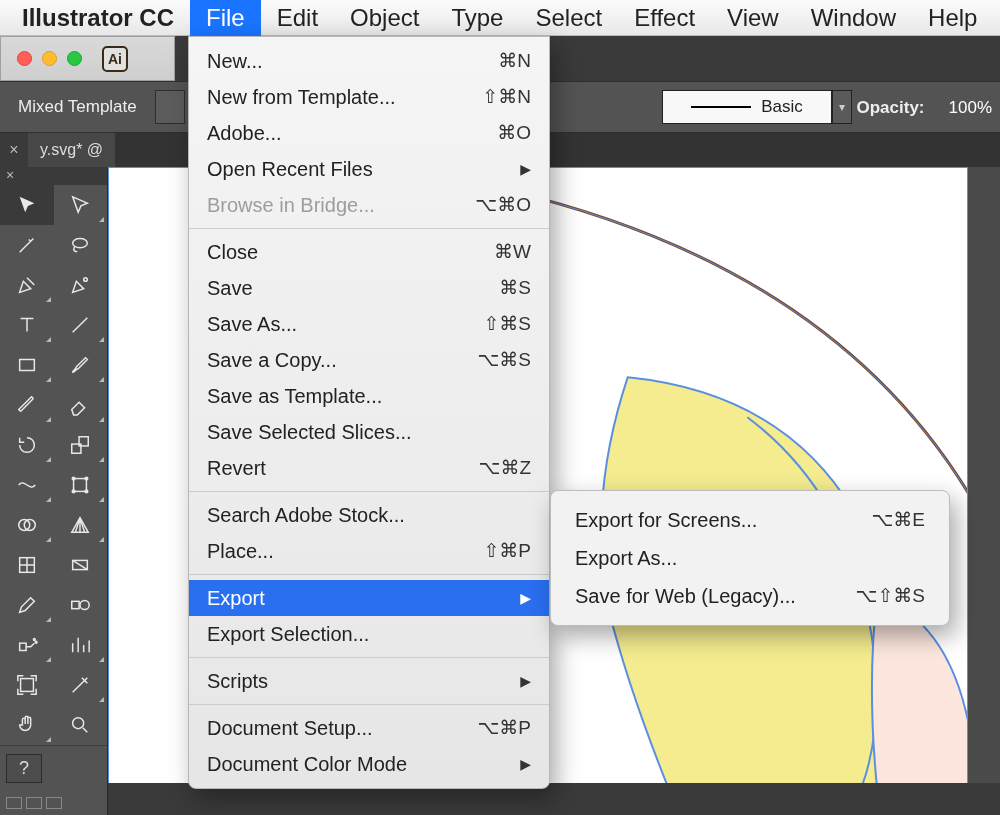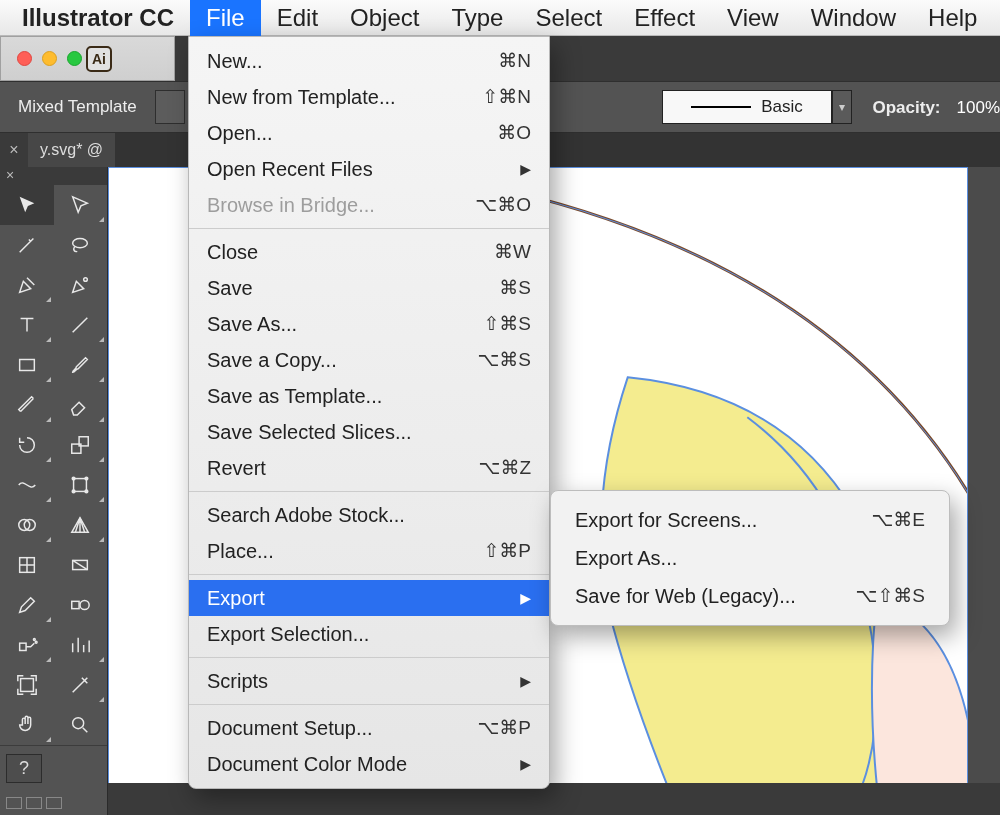--- a/index.html
+++ b/index.html
@@ -29,21 +29,21 @@
 
   
   .window-titlebar {
     position: absolute;
     left: 0; top: 36px;
     width: 175px; height: 45px;
     background: linear-gradient(#d9d9d9,#cfcfcf);
     border:1px solid #a0a0a0;
     display:flex;
     align-items:center;
-    gap:4px;
+    gap:20px;
     padding-left:16px;
     z-index:40;
   }
   .traffic { display:flex; gap:10px; }
   .traffic span { width:15px; height:15px; border-radius:50%; }
   .traffic .r{background:#ff5f57;border:1px solid #e04640;}
   .traffic .y{background:#febc2e;border:1px solid #dca020;}
   .traffic .g{background:#28c840;border:1px solid #1aa62e;}
   .ai-logo{
     width:26px;height:26px;border:2px solid #3a2a16;border-radius:5px;
@@ -66,21 +66,21 @@
   .optionsbar .label{ color:#ededed; }
   .opt-box{ background:#5c5c5c; border:1px solid #2e2e2e; height:34px; display:flex; align-items:center; }
   .stroke-swatch{
     position:absolute; right:168px; top:8px;
     width:170px; height:34px; background:#f8f8f8; border:1px solid #222;
     display:flex; align-items:center; justify-content:center; gap:10px; color:#222; font-size:17px;
   }
   .stroke-line{ width:60px; height:2px; background:#000;}
   .stroke-dd{ position:absolute; right:148px; top:8px; width:20px; height:34px;
     background:#5a5a5a; border:1px solid #222; display:flex;align-items:center;justify-content:center;color:#ccc;font-size:12px;}
-  .opacity-group{ position:absolute; right:0; top:0; height:52px; display:flex; align-items:center; gap:16px; padding-right:0;}
+  .opacity-group{ position:absolute; right:0; top:0; height:52px; display:flex; align-items:center; gap:24px; padding-right:8px;}
   .opacity-val{ background:#535353; color:#fff; }
 
   
   .tabstrip{
     position:absolute; left:0; top:133px; right:0; height:34px;
     background:#333333; display:flex; align-items:stretch; z-index:3;
   }
   .tabstrip .closebox{ width:28px; background:#3a3a3a; color:#bbb; font-size:16px; display:flex;align-items:center;justify-content:center;}
   .tabstrip .tab{ background:#474747; color:#ddd; font-size:16px; padding:6px 12px; display:flex;align-items:center;}
 
@@ -414,21 +414,21 @@
 <div class="dropdown-menu" id="file-menu">
     <div class="mrow">
       <span>New...</span>
       <span class="sc">⌘N</span>
     </div>
     <div class="mrow">
       <span>New from Template...</span>
       <span class="sc">⇧⌘N</span>
     </div>
     <div class="mrow">
-      <span>Open...</span>
+      <span>Adobe...</span>
       <span class="sc">⌘O</span>
     </div>
     <div class="mrow">
       <span>Open Recent Files</span>
       <span class="arrow">▶</span>
     </div>
     <div class="mrow disabled">
       <span>Browse in Bridge...</span>
       <span class="sc">⌥⌘O</span>
     </div>

